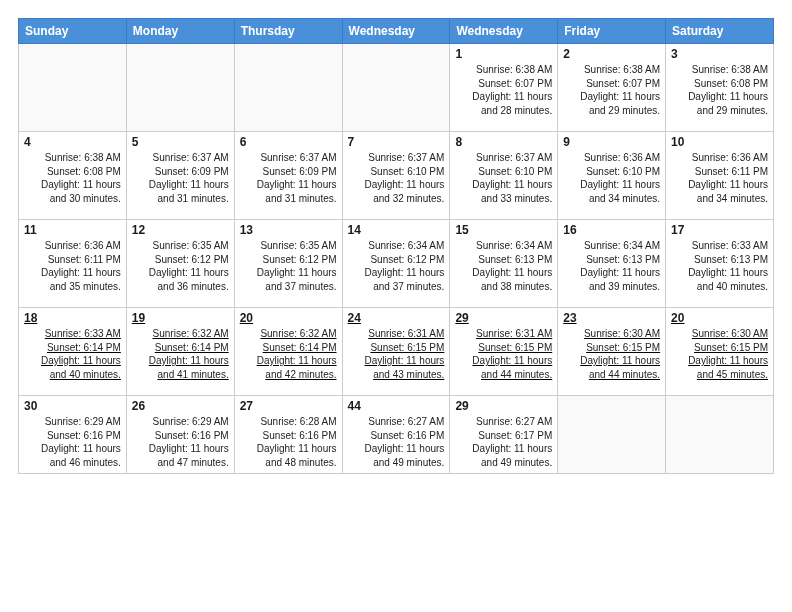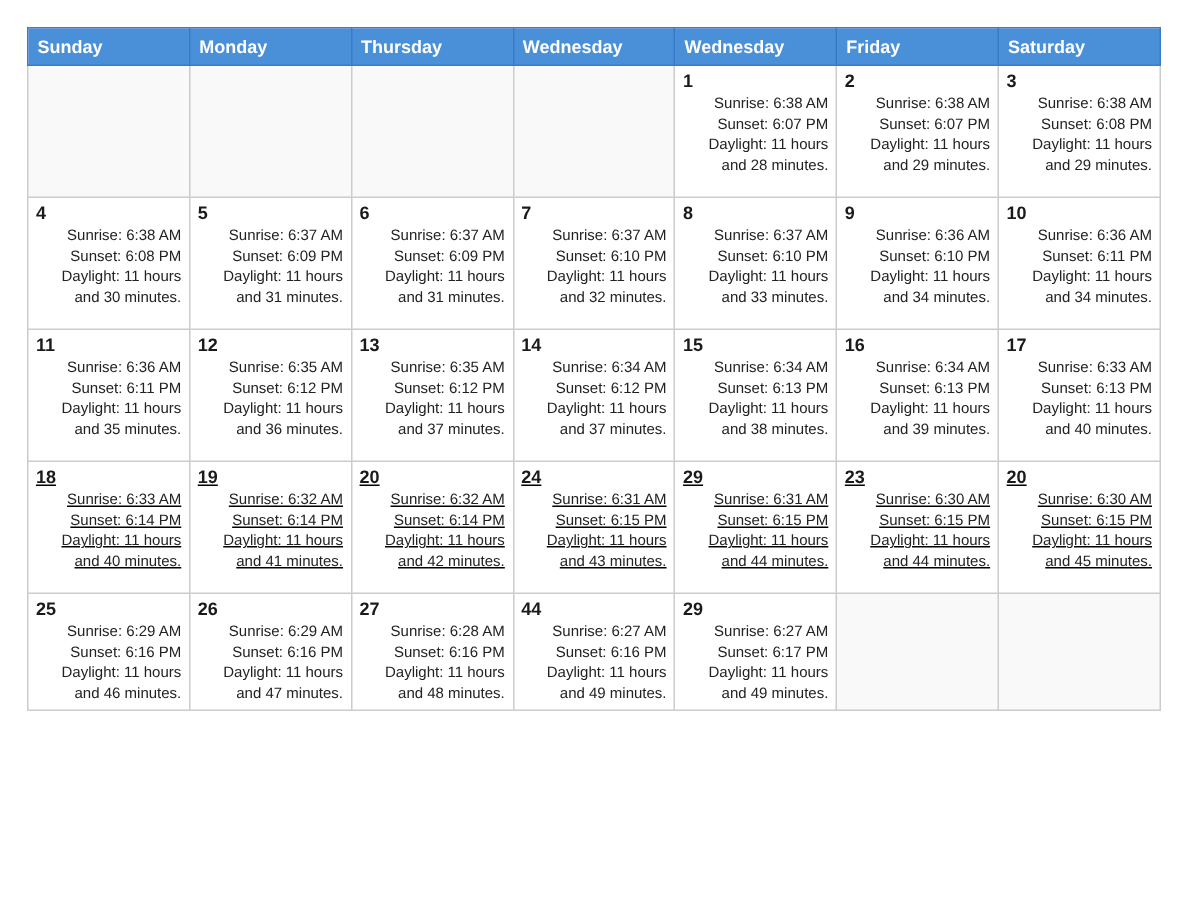--- a/index.html
+++ b/index.html
@@ -247,21 +247,21 @@
           </td>
           <td>
             <span class="day-num">20</span>
             <div class="day-info" style="white-space: pre-line;">Sunrise: 6:30 AM
 Sunset: 6:15 PM
 Daylight: 11 hours and 45 minutes.</div>
           </td>
         </tr>
         <tr style="height: 78px;">
           <td>
-            <span class="day-num">25</span>
+            <span class="day-num">30</span>
             <div class="day-info" style="white-space: pre-line;">Sunrise: 6:29 AM
 Sunset: 6:16 PM
 Daylight: 11 hours and 46 minutes.</div>
           </td>
           <td>
             <span class="day-num">26</span>
             <div class="day-info" style="white-space: pre-line;">Sunrise: 6:29 AM
 Sunset: 6:16 PM
 Daylight: 11 hours and 47 minutes.</div>
           </td>

